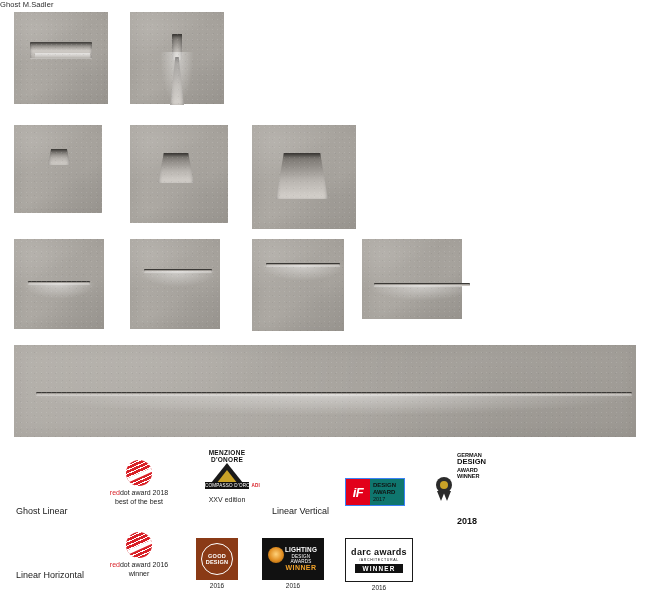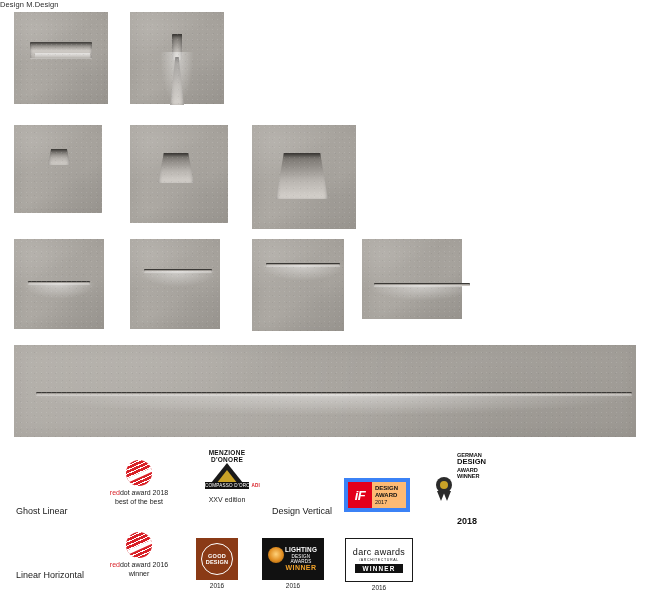--- a/index.html
+++ b/index.html
@@ -185,22 +185,22 @@
     text-align: center;
     white-space: nowrap;
   }
   .compasso .bar .adi { color: #d81f26; font-weight: bold; }
 
   
   .if-award {
     width: 58px; height: 26px;
     margin: 0 auto 3px;
     display: flex;
-    background: #fdba74;
-    border: 4px solid #3b82f6;
+    background: #0f766e;
+    border: 1px solid #3b82f6;
   }
   .if-award .mark {
     width: 24px;
     background: #e2001a;
     color: #ffffff;
     font-size: 13px;
     font-weight: bold;
     font-style: italic;
     display: flex;
     align-items: center;
@@ -321,21 +321,21 @@
     width: 66px; height: 42px;
     margin: 0 auto 2px;
     background: #ffffff;
     border: 1px solid #1a1a1a;
     display: flex;
     flex-direction: column;
     align-items: center;
     justify-content: center;
     color: #111;
   }
-  .darc .d1 { font-size: 9px; font-weight: normal; letter-spacing: 0.3px; text-align: center; }
+  .darc .d1 { font-size: 9px; font-weight: bold; letter-spacing: 0.3px; text-align: center; }
   .darc .d2 { font-size: 3.6px; letter-spacing: 0.6px; margin: 1px 0 2px; }
   .darc .d3 {
     font-size: 6.4px;
     font-weight: bold;
     letter-spacing: 1.2px;
     background: #111;
     color: #fff;
     padding: 1px 7px;
   }
 </style>
@@ -350,21 +350,21 @@
     </div>
   </div>
 
   <div class="panel" style="left:130px; top:12px; width:94px; height:92px;">
     <div class="slot-trap" style="left:42px; top:22px; width:10px; height:26px;"></div>
     <div class="slot-trap" style="left:40px; top:45px; width:14px; height:48px;
                 clip-path: polygon(38% 0%, 62% 0%, 100% 100%, 0% 100%);"></div>
     <div class="glow" style="left:30px; top:40px; width:34px; height:54px;"></div>
   </div>
 
-  <div class="design-credit">Design M.Design</div>
+  <div class="design-credit">Ghost M.Sadler</div>
 
   <div class="panel" style="left:14px; top:125px; width:88px; height:88px;">
     <div class="slot-trap" style="left:34px; top:24px; width:22px; height:16px;
                 clip-path: polygon(14% 0%, 86% 0%, 100% 100%, 0% 100%);"></div>
   </div>
 
   <div class="panel" style="left:130px; top:125px; width:98px; height:98px;">
     <div class="slot-trap" style="left:28px; top:28px; width:36px; height:30px;
                 clip-path: polygon(16% 0%, 84% 0%, 100% 100%, 0% 100%);"></div>
   </div>
@@ -417,21 +417,21 @@
       </div>
       <div class="tri"></div>
       <div class="tri-in"></div>
       <div class="bar">
         <span>COMPASSO D'ORO </span><span class="adi">ADI</span>
       </div>
     </div>
     <div class="cap">XXV edition</div>
   </div>
 
-  <div class="award-row-label" style="left:272px; top:506px;">Design Vertical</div>
+  <div class="award-row-label" style="left:272px; top:506px;">Linear Vertical</div>
 
   <div class="award" style="left:344px; top:478px; width:62px;">
     <div class="if-award">
       <div class="mark">iF</div>
       <div class="txt">
         <div class="l1">DESIGN</div>
         <div class="l2">AWARD</div>
         <div class="l3">2017</div>
       </div>
     </div>

